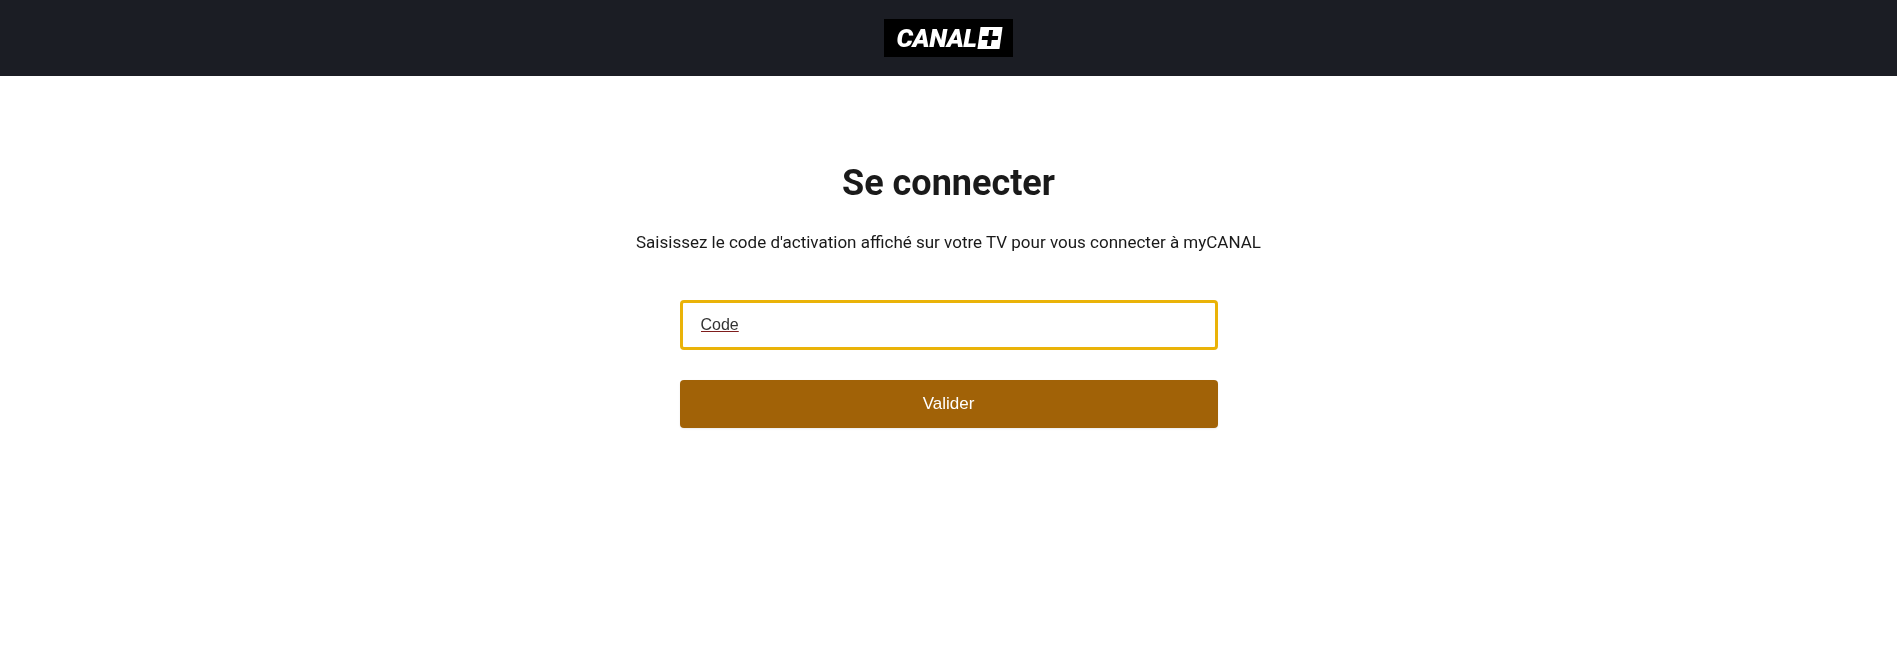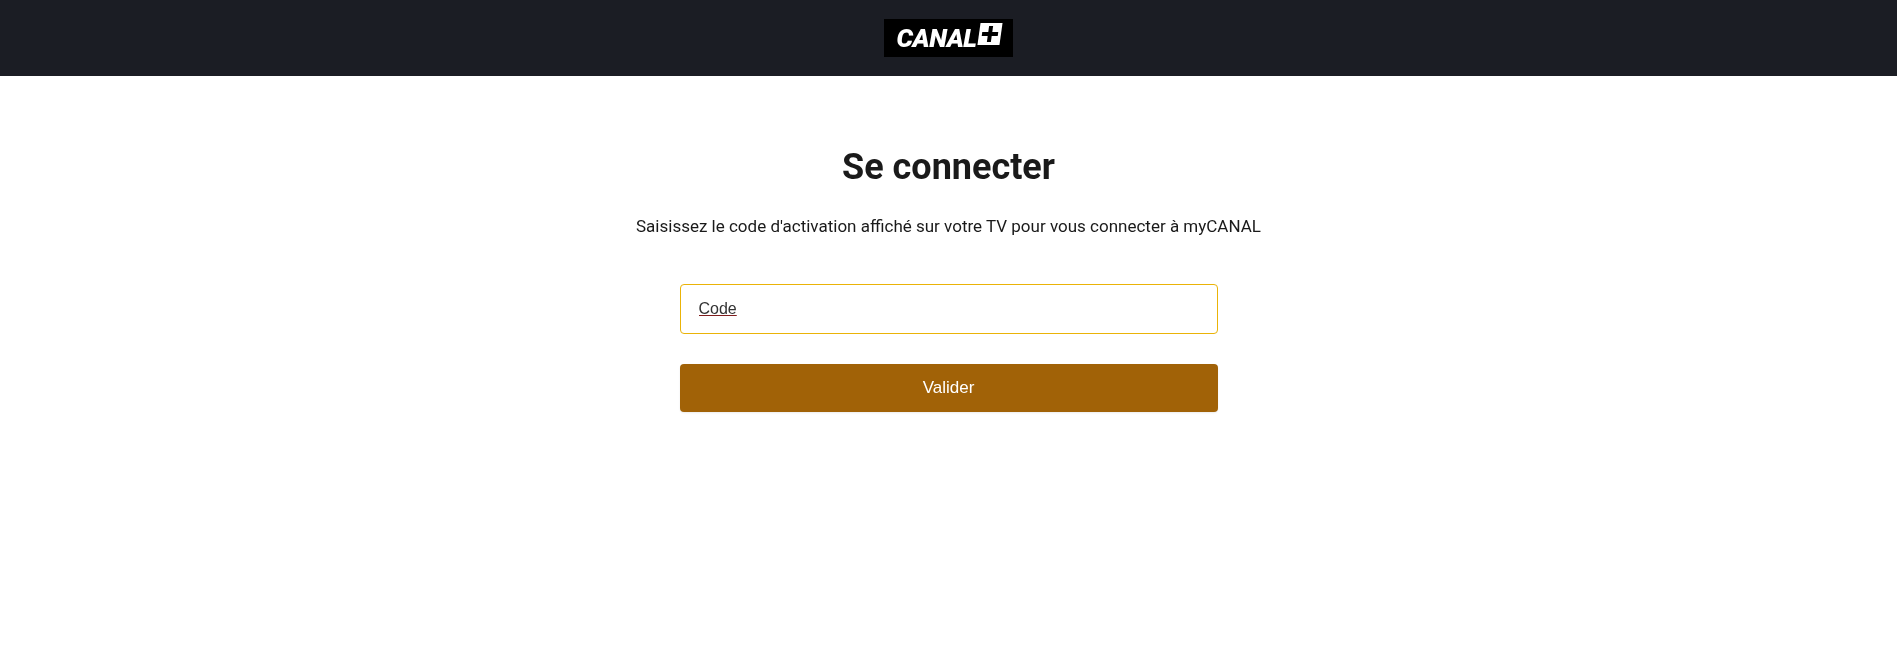--- a/index.html
+++ b/index.html
@@ -28,20 +28,21 @@
       align-items: center;
       justify-content: center;
     }
     .logo-text {
       color: #ffffff;
       font-weight: 900;
       font-size: 26px;
       letter-spacing: -0.5px;
       font-style: italic;
       display: flex;
+      align-items: center;
     }
     .logo-plus {
       display: inline-block;
       background: #ffffff;
       color: #000000;
       width: 22px;
       height: 22px;
       position: relative;
       margin-left: 2px;
       transform: skewX(-8deg);
@@ -62,36 +63,37 @@
       left: 3px;
       top: 9px;
       width: 16px;
       height: 4px;
     }
     .main {
       display: flex;
       flex-direction: column;
       align-items: center;
       padding-top: 70px;
+      margin-top: 16px;
     }
     .title {
       font-size: 36px;
       font-weight: 700;
       color: #1a1a1a;
       margin-bottom: 28px;
     }
     .subtitle {
       font-size: 17px;
       color: #1a1a1a;
       margin-bottom: 48px;
     }
     .code-input {
       width: 538px;
       height: 50px;
-      border: 1px solid #eab308;
+      border: 3px solid #eab308;
       border-radius: 4px;
       padding: 0 18px;
       font-size: 16px;
       color: #7f1d1d;
       outline: none;
       margin-bottom: 30px;
       text-decoration: underline;
     }
     .code-input::placeholder {
       color: #333333;

